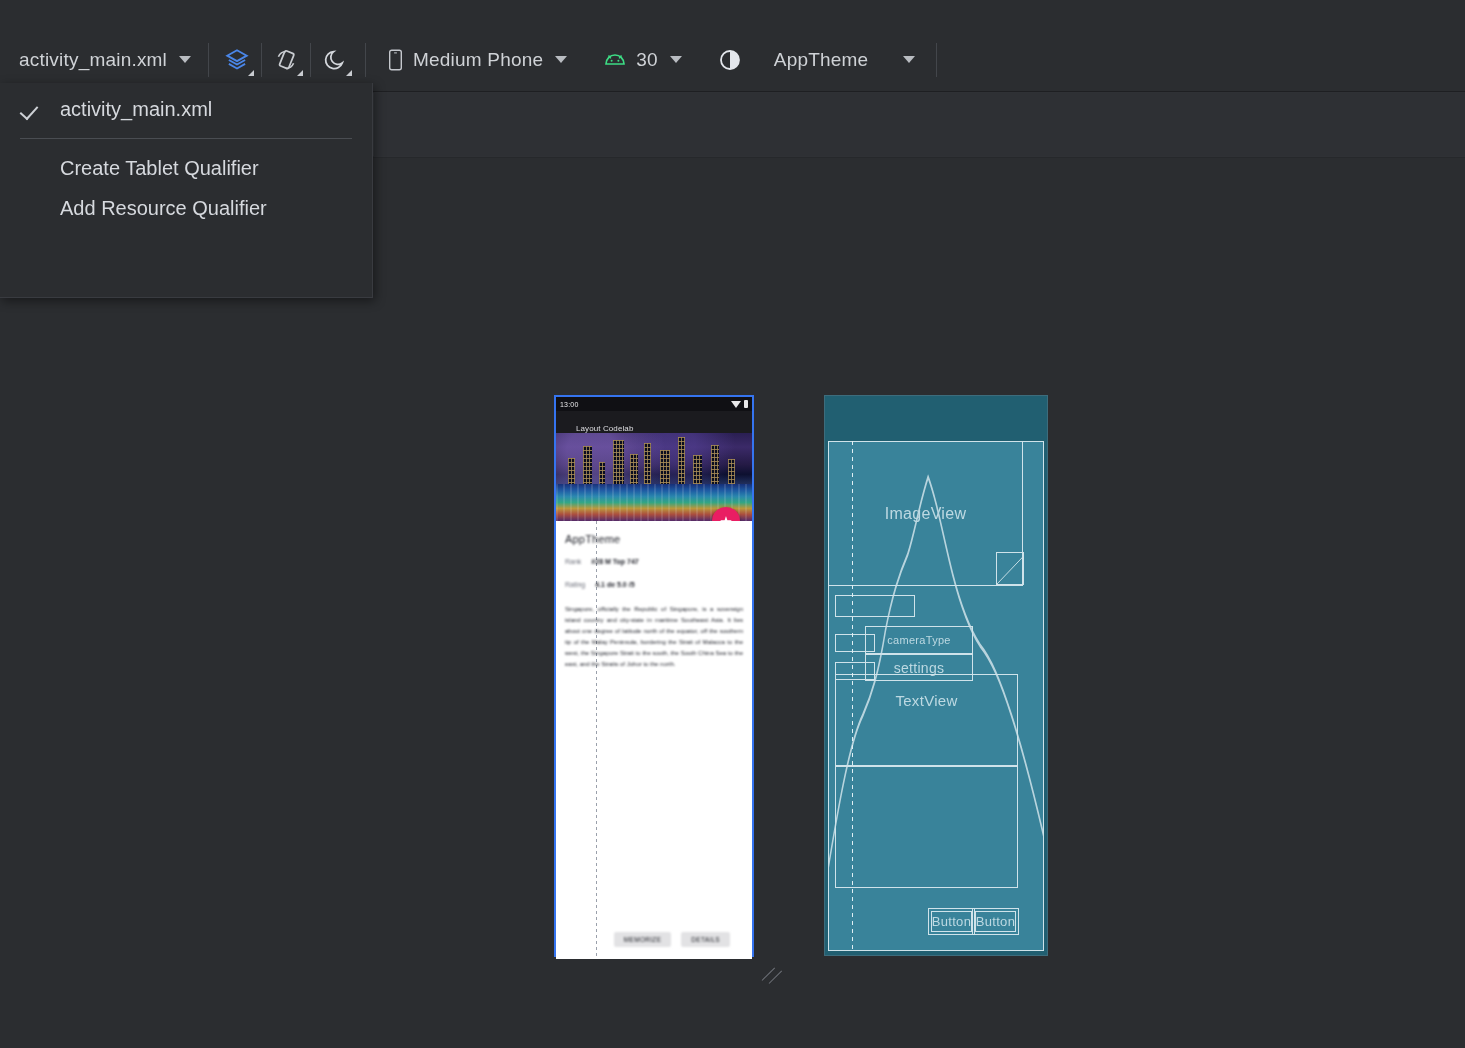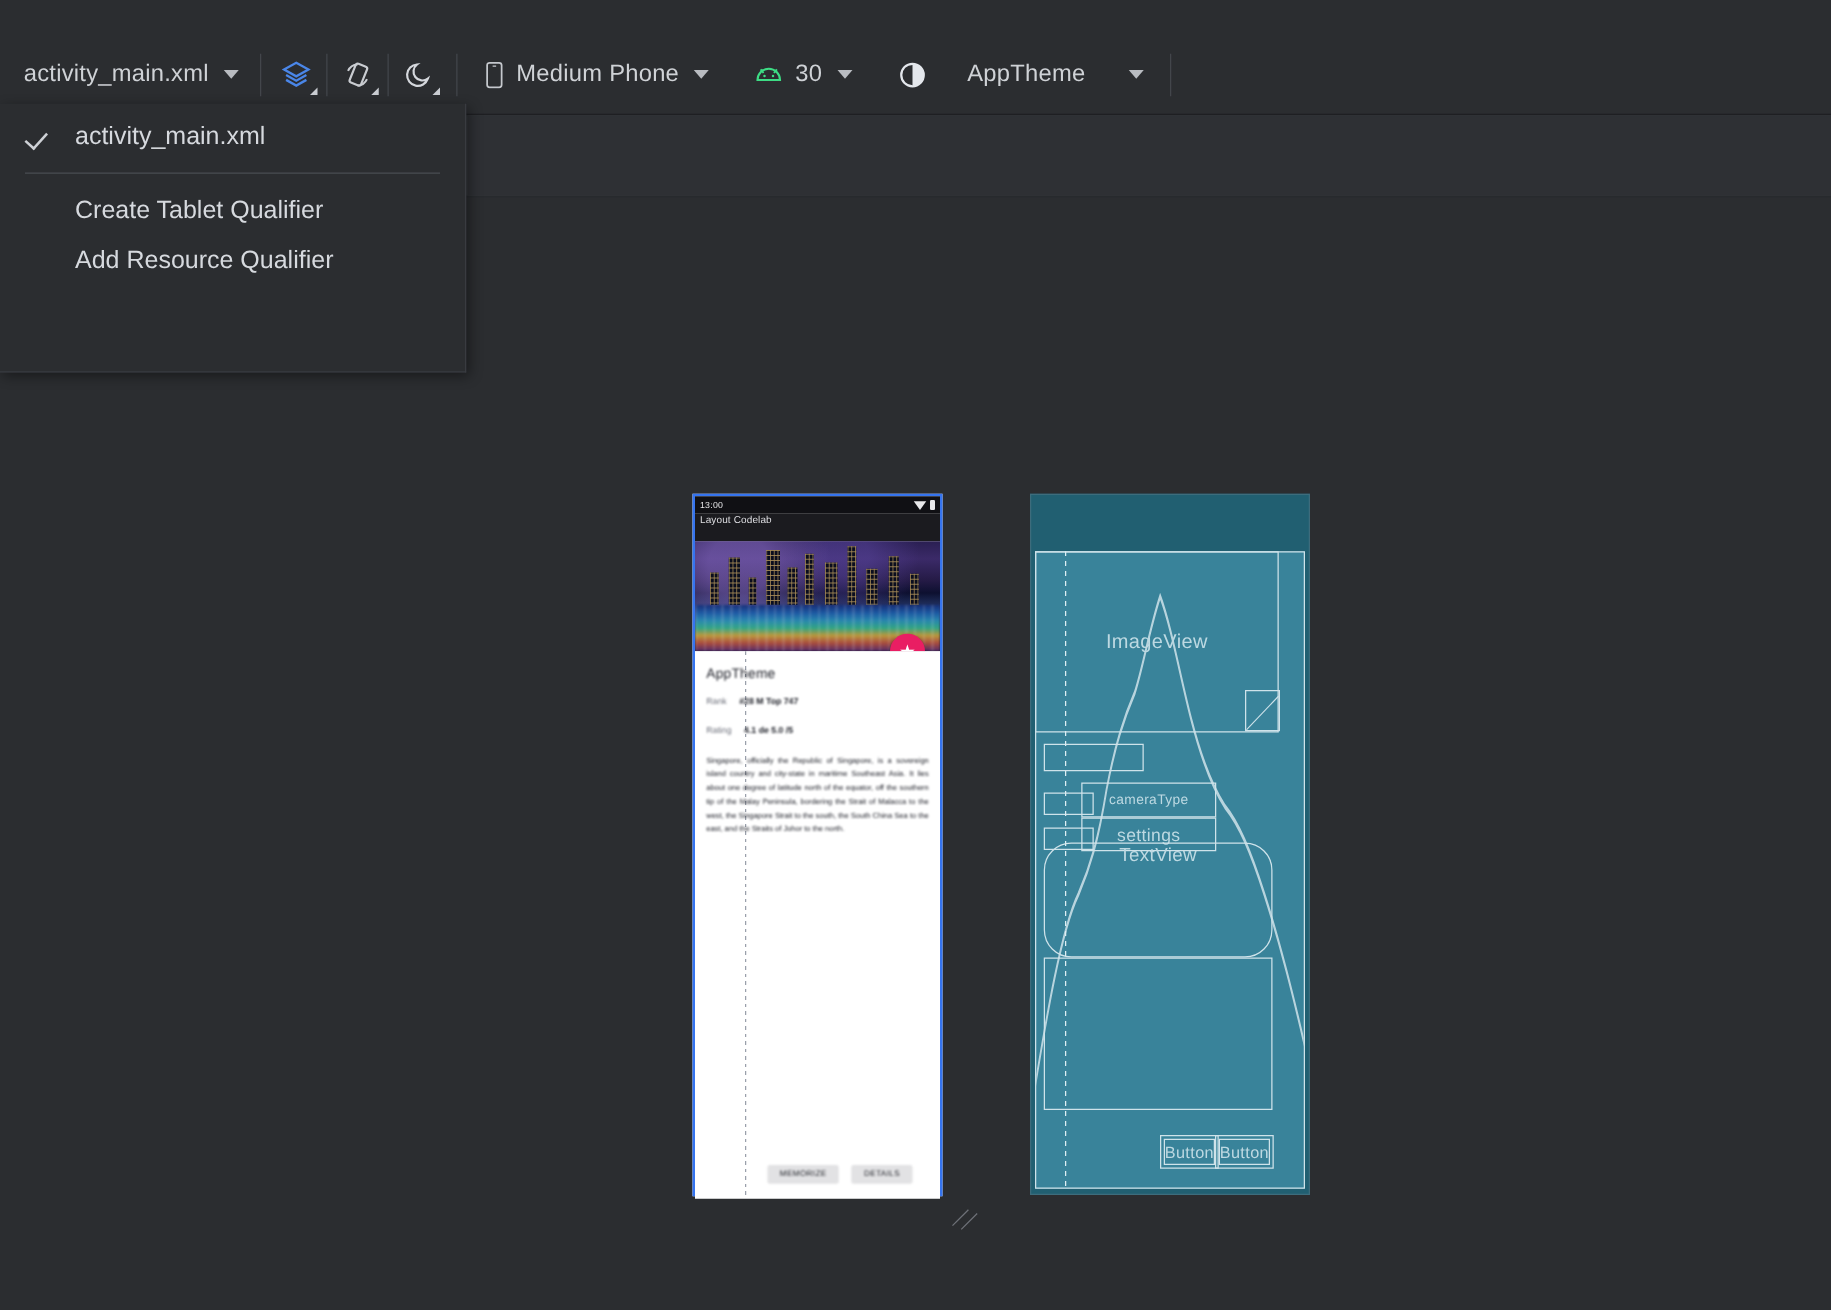--- a/index.html
+++ b/index.html
@@ -83,21 +83,21 @@
     background: #ffffff; border: 2px solid #3574f0;
   }
   .ph-status {
     height: 14px; background: #101014; display: flex; align-items: center;
     padding: 0 4px; justify-content: space-between;
   }
   .ph-clock { color: #e8e8ea; font-size: 7px; letter-spacing: .2px; filter: blur(.35px); }
   .ph-sysicons { display: flex; align-items: center; gap: 3px; }
   .ph-wifi { width: 0; height: 0; border-left: 5px solid transparent; border-right: 5px solid transparent; border-top: 7px solid #e8e8ea; }
   .ph-batt { width: 4px; height: 8px; background: #e8e8ea; border-radius: 1px; }
-  .ph-appbar { height: 22px; background: #1b1b1f; display: flex; align-items: flex-start; padding-left: 4px; }
+  .ph-appbar { height: 22px; background: #1b1b1f; display: flex; align-items: flex-end; padding-left: 20px; }
   .ph-appbar span { color: #dedee2; font-size: 8px; filter: blur(.55px); letter-spacing: .1px; }
   .ph-hero {
     height: 88px; position: relative; overflow: hidden;
     background:
       radial-gradient(circle at 18% 22%, rgba(140,110,200,.55) 0 14%, transparent 42%),
       radial-gradient(circle at 62% 12%, rgba(90,70,160,.5) 0 12%, transparent 40%),
       linear-gradient(#2a1f52 0%, #3b2a68 16%, #241a45 36%, #0d1030 47%, #1d2a55 56%, #2f3f77 66%, #1a2448 80%, #101935 100%);
   }
   .sk { position: absolute; bottom: 42%; background: #0a0d1e; }
   .sk::after {
@@ -327,21 +327,21 @@
         <div class="bp-box" style="left:6px; top:220px; width:40px; height:18px;"></div>
 
         <div class="bp-box bp-label bp-small" style="left:36px; top:184px; width:108px; height:28px; font-size:11px;">
           <span>cameraType</span>
         </div>
 
         <div class="bp-box bp-label" style="left:36px; top:212px; width:108px; height:27px; font-size:14px;">
           <span>settings</span>
         </div>
 
-        <div class="bp-box bp-label" style="left:6px; top:232px; width:183px; height:92px; align-items:flex-start; padding-top:1px; font-size:15px;border-radius:22px;">
+        <div class="bp-box bp-label" style="left:6px; top:232px; width:183px; height:92px; align-items:flex-start; padding-top:17px; font-size:15px;">
           <span>TextView</span>
         </div>
 
         <div class="bp-box" style="left:6px; top:324px; width:183px; height:122px;"></div>
 
         <div class="bp-box bp-label bp-small" style="left:99px; top:466px; width:47px; height:27px; font-size:13px; overflow:hidden;">
           <span>Button</span>
         </div>
         <div class="bp-box bp-label bp-small" style="left:143px; top:466px; width:47px; height:27px; font-size:13px; overflow:hidden;">
           <span>Button</span>

